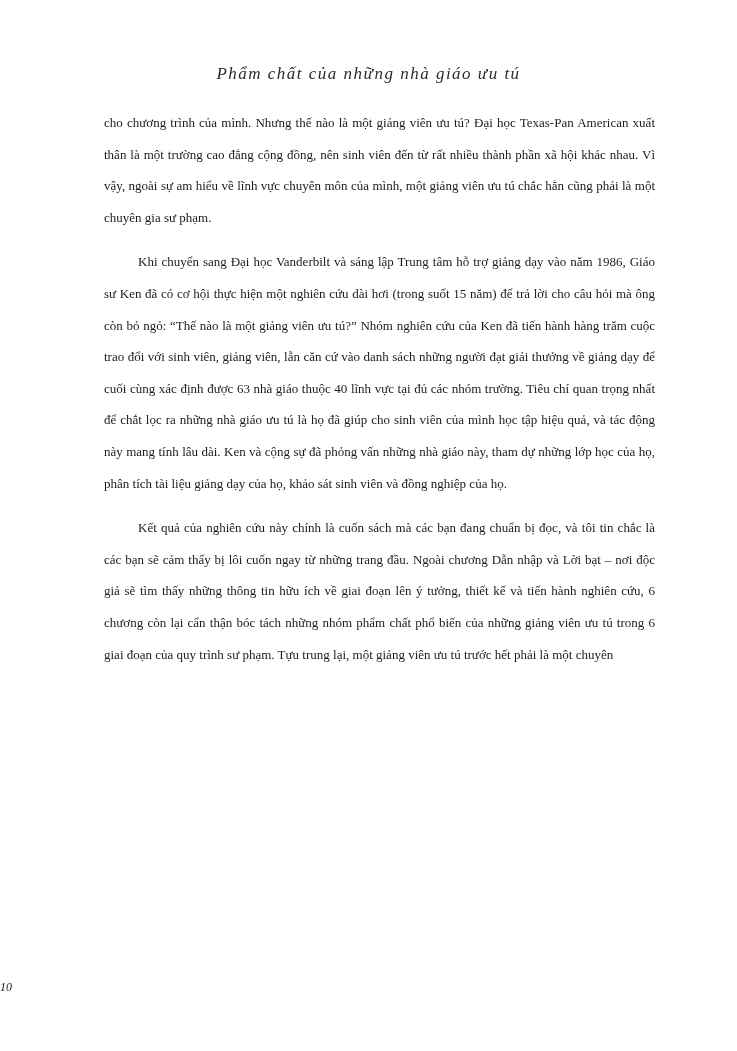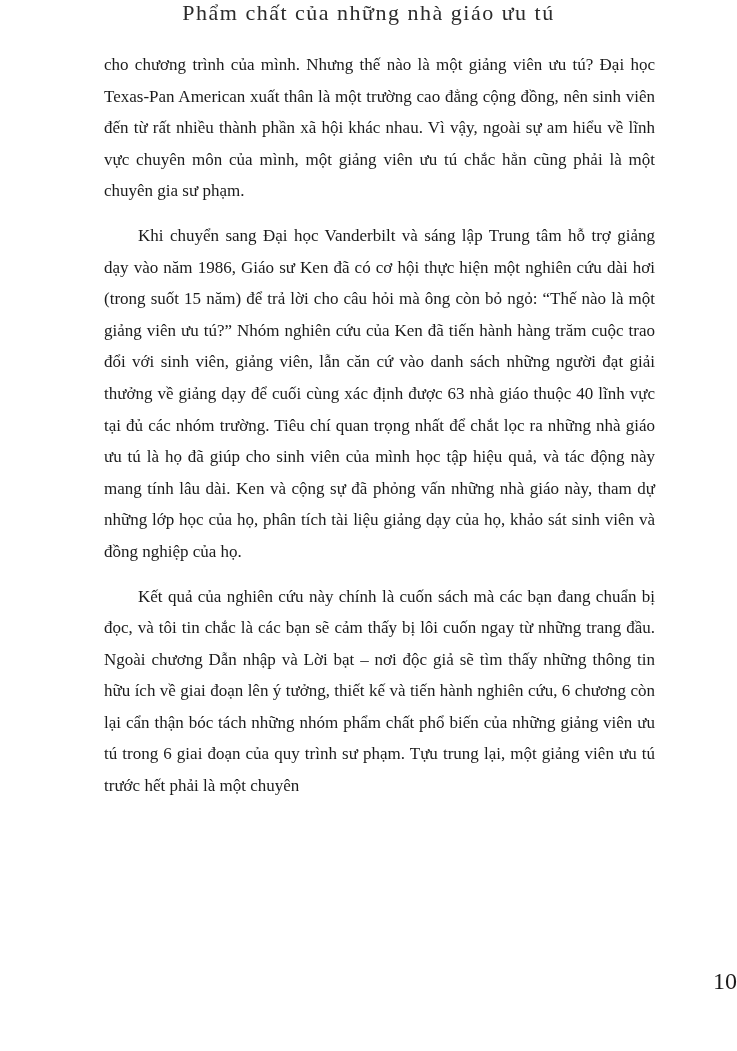--- a/index.html
+++ b/index.html
@@ -8,48 +8,51 @@
     position: relative;
     width: 737px;
     height: 1051px;
     background: #ffffff;
     font-family: "Liberation Serif", "DejaVu Serif", serif;
     color: #1b1b1b;
     overflow: hidden;
     margin: 0 auto;
   }
   .running-header {
+    padding-top: 64px;
     text-align: center;
-    font-size: 22px;
+    font-style: italic;
+    font-size: 17px;
     letter-spacing: 1.5px;
     color: #2b2b2b;
   }
   .body-text {
     margin-top: 23px;
     padding-left: 104px;
     padding-right: 82px;
   }
   .para {
     margin: 0 0 13px 0;
-    font-size: 17px;
+    font-size: 13px;
     line-height: 31.6px;
     text-align: justify;
     text-justify: inter-word;
     color: #1b1b1b;
   }
   .para.indent { text-indent: 34px; }
   .italic { }
   .page-number {
     position: absolute;
     left: 0;
     bottom: 56px;
     width: 100%;
-    text-align: right;
-    font-size: 24px;
+    text-align: left;
+    font-size: 12px;
     color: #1b1b1b;
+    font-style: italic;
   }
 </style>
 </head>
 <body>
 
 <div class="page">
   <div class="running-header">Phẩm chất của những nhà giáo ưu tú</div>
 
   <div class="body-text">
       <p class="para"><span>cho chương trình của mình. Nhưng thế nào là một giảng viên ưu tú? Đại học Texas-Pan American xuất thân là một trường cao đẳng cộng đồng, nên sinh viên đến từ rất nhiều thành phần xã hội khác nhau. Vì vậy, ngoài sự am hiểu về lĩnh vực chuyên môn của mình, một giảng viên ưu tú chắc hẳn cũng phải là một chuyên gia sư phạm.</span></p>

